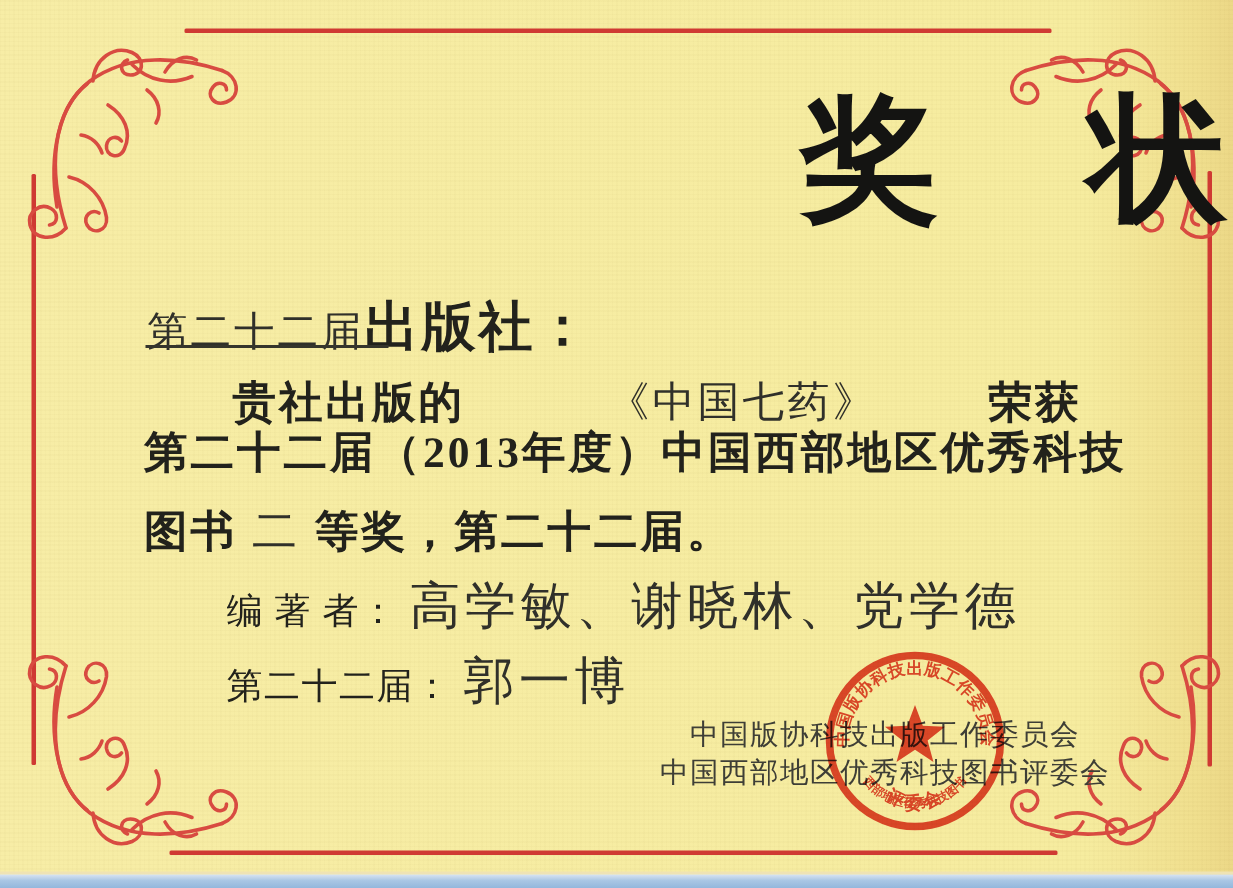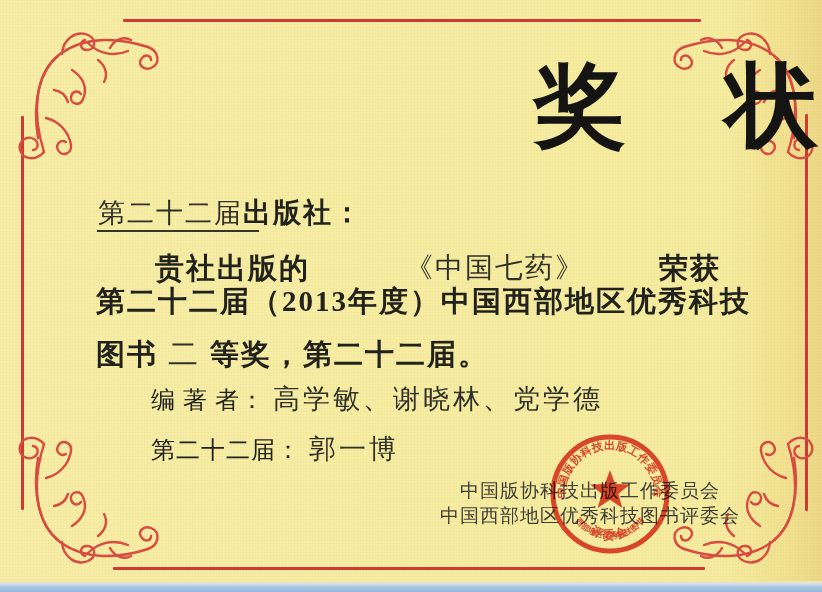--- a/index.html
+++ b/index.html
@@ -29,34 +29,34 @@
   .corner.br{right:4px;bottom:12px;transform:scale(-1,-1);}
   
   .title{
     position:absolute;left:0;top:58px;width:100%;text-align:right;
     font-size:92px;font-weight:900;color:#141412;letter-spacing:4px;line-height:1.05;
     font-family:"Liberation Serif", serif;
   }
   .print{font-weight:700;color:#22221c;}
   .hand{font-weight:400;color:#30302a;}
   .recipient{position:absolute;left:98px;top:194px;font-size:27px;letter-spacing:2px;}
-  .recipient .print{font-size:28px;}
+  .recipient .print{font-size:36px;}
   .underline{position:absolute;left:97px;top:230px;width:162px;height:2px;background:#35352c;}
   .body-line{position:absolute;font-size:29px;letter-spacing:2px;white-space:nowrap;}
   .line1{top:249px;left:0;width:760px;height:36px;}
   .line1 .seg{position:absolute;top:0;}
   .seg-prefix{left:155px;}
   .seg-book{left:405px;font-size:28px;}
   .seg-suffix{left:659px;}
   .line2{top:282px;left:96px;color:#22221c;font-weight:700;}
   .line3{top:334px;left:96px;}
   .line3 .hand{padding:0 10px;font-size:30px;}
   .credit{position:absolute;font-size:24px;white-space:nowrap;}
   .credit .label{font-weight:400;color:#22221c;letter-spacing:1px;}
-  .credit .value{font-weight:400;color:#30302a;font-size:27px;margin-left:8px;letter-spacing:3px;}
+  .credit .value{font-weight:400;color:#30302a;font-size:34px;margin-left:8px;letter-spacing:3px;}
   .credit1{left:151px;top:381px;}
   .credit2{left:151px;top:431px;}
   
   .issuer{position:absolute;left:430px;top:478px;width:320px;text-align:center;color:#3e3e36;}
   .issuer .org{font-size:19px;line-height:25px;letter-spacing:1px;}
   .issuer .date{font-size:20px;line-height:26px;letter-spacing:2px;}
   
   .seal{position:absolute;left:548px;top:432px;width:124px;height:124px;
         opacity:0.88;mix-blend-mode:multiply;}
   

